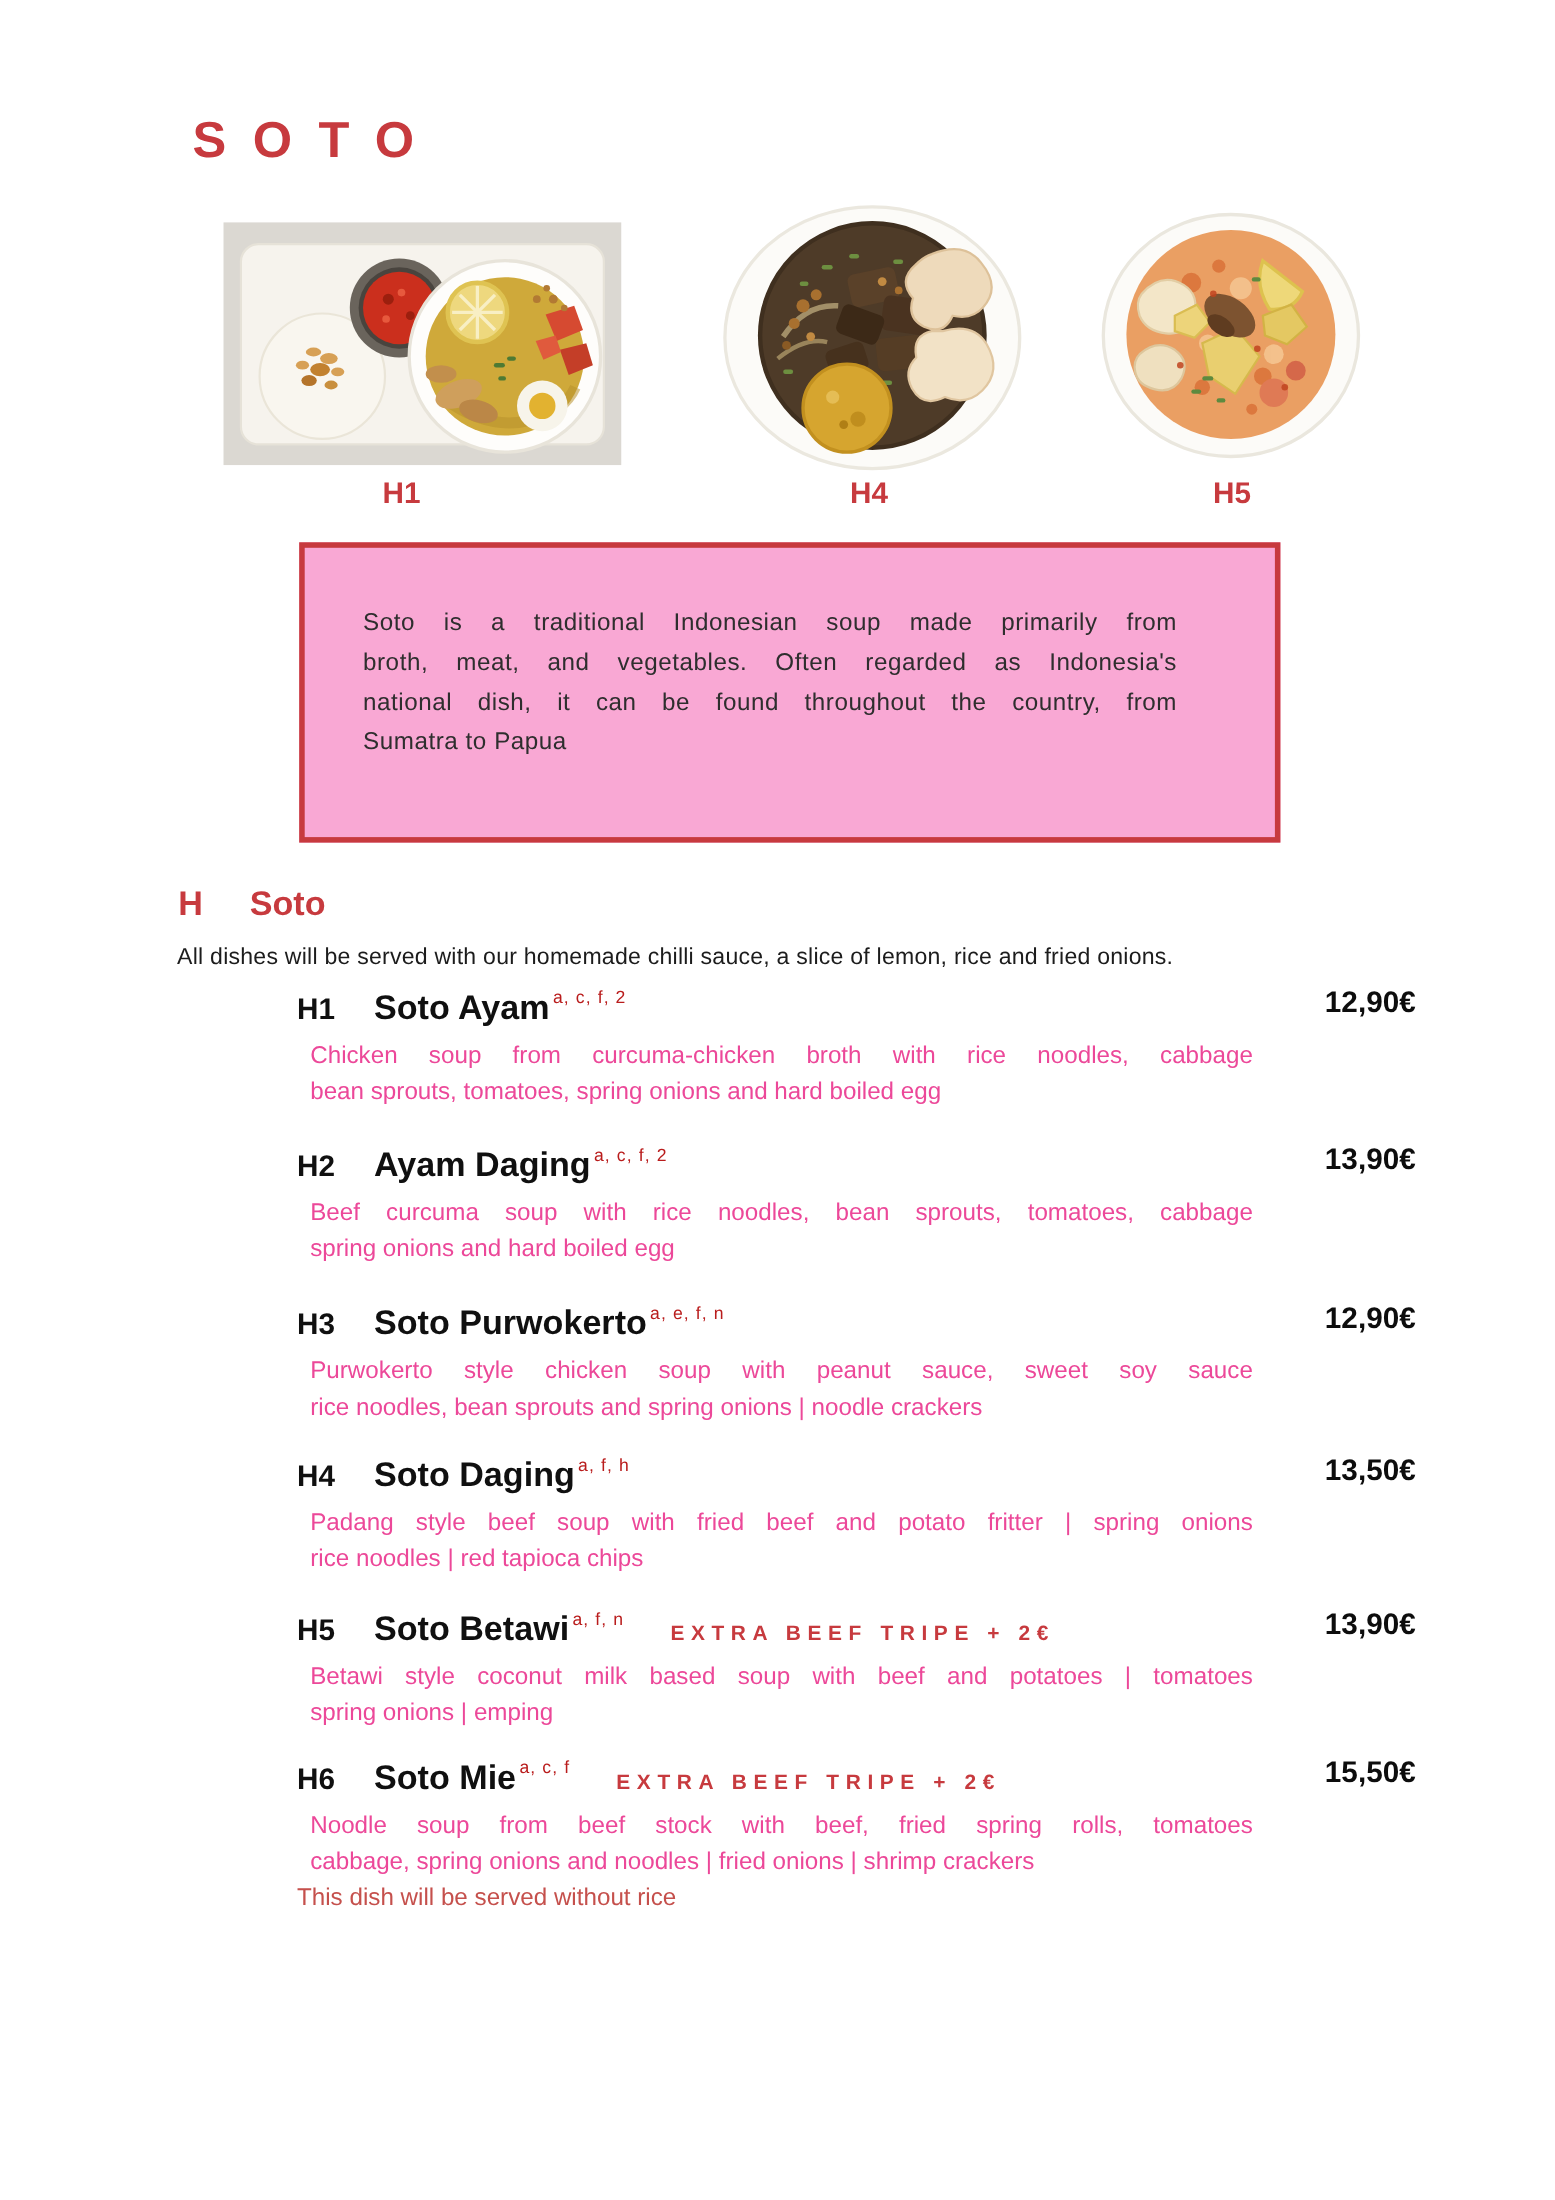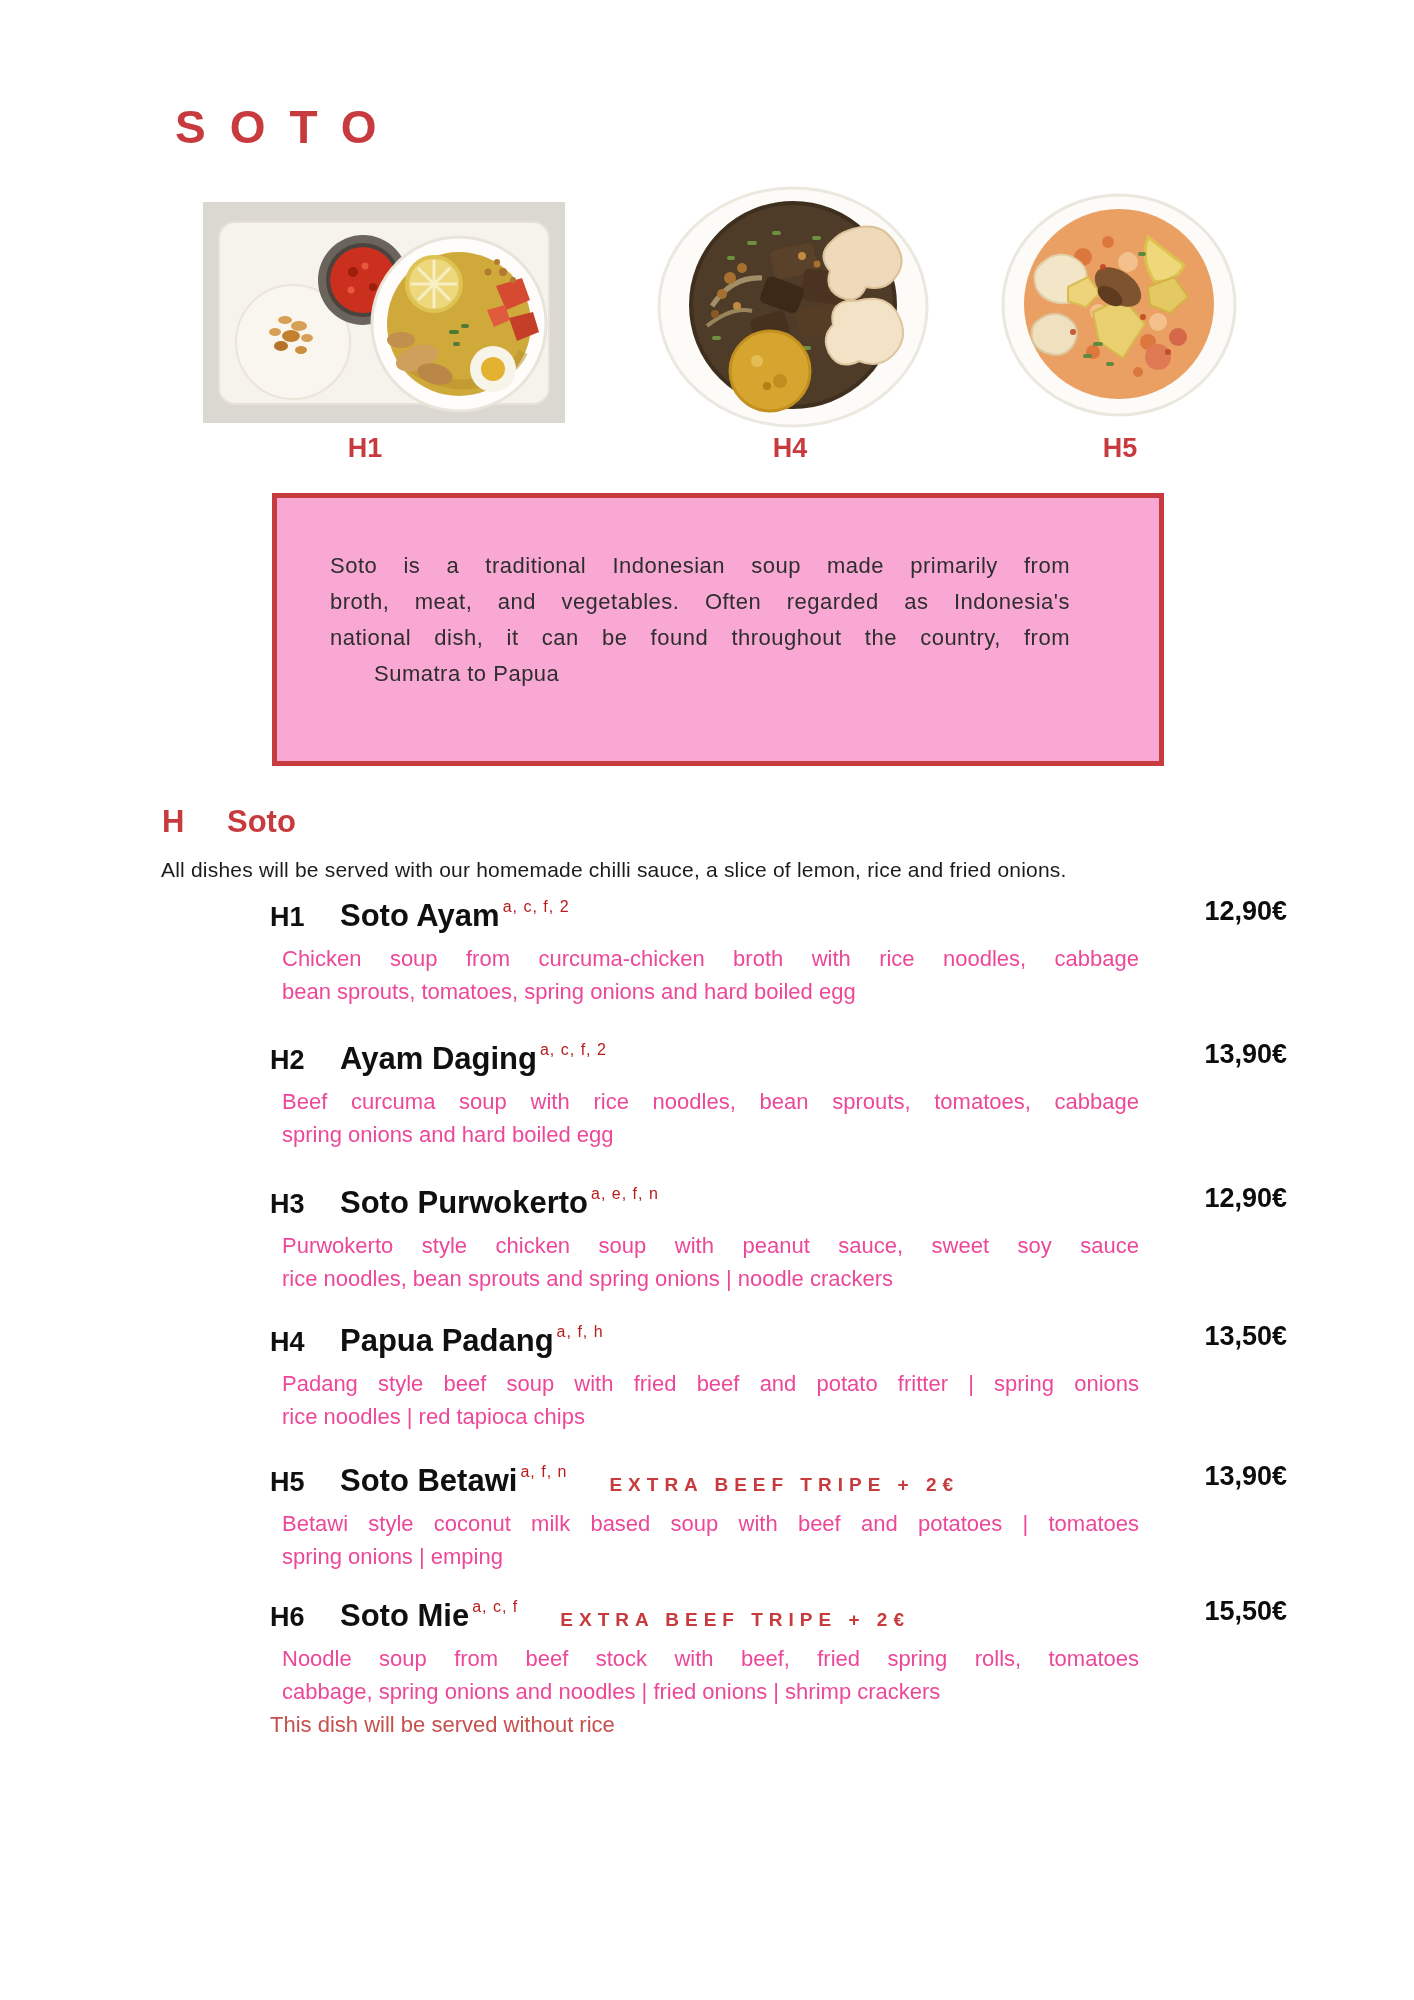--- a/index.html
+++ b/index.html
@@ -16,21 +16,21 @@
 
   .gal-label{position:absolute;top:433px;width:90px;text-align:center;
     font-size:27px;font-weight:bold;color:#c73a3e;}
   .gl-1{left:320px;} .gl-2{left:745px;} .gl-3{left:1075px;}
 
   .info-box{position:absolute;left:272px;top:493px;width:892px;height:273px;
     border:5px solid #c73a3e;box-sizing:border-box;background:#f9a8d4;}
   .info-text{position:absolute;left:53px;top:50px;width:740px;font-size:22px;
     line-height:36px;letter-spacing:0.5px;color:#2e2e2e;}
   .info-line{text-align:justify;text-align-last:justify;}
-  .info-line.last{text-align-last:left;margin-left:44px;}
+  .info-line.last{text-align-last:left;}
 
   .section-head{position:absolute;left:162px;top:804px;font-size:31px;font-weight:bold;color:#c73a3e;}
   .section-code{display:inline-block;min-width:65px;}
   .section-intro{position:absolute;left:161px;top:858px;font-size:21px;color:#1c1c1c;letter-spacing:0.2px;}
 
   .item{position:absolute;left:270px;width:1017px;}
   .it-1{top:898px;} .it-2{top:1041px;} .it-3{top:1185px;} .it-4{top:1323px;} .it-5{top:1463px;} .it-6{top:1598px;}
 
   .item-head{position:relative;height:38px;white-space:nowrap;}
   .item-code{display:inline-block;width:70px;font-size:27px;font-weight:bold;color:#101010;}
@@ -243,21 +243,21 @@
       <span class="item-price">12,90€</span>
     </div>
     <div class="item-desc">
       <div class="desc-line">Purwokerto style chicken soup with peanut sauce, sweet soy sauce</div>
       <div class="desc-line last">rice noodles, bean sprouts and spring onions | noodle crackers</div>
     </div>
   </div>
 
   <div class="item it-4">
     <div class="item-head">
-      <span class="item-code">H4</span><span class="item-name">Papua Padang</span><span class="item-allergens">a, f, h</span>
+      <span class="item-code">H4</span><span class="item-name">Soto Daging</span><span class="item-allergens">a, f, h</span>
       <span class="item-price">13,50€</span>
     </div>
     <div class="item-desc">
       <div class="desc-line">Padang style beef soup with fried beef and potato fritter | spring onions</div>
       <div class="desc-line last">rice noodles | red tapioca chips</div>
     </div>
   </div>
 
   <div class="item it-5">
     <div class="item-head">

